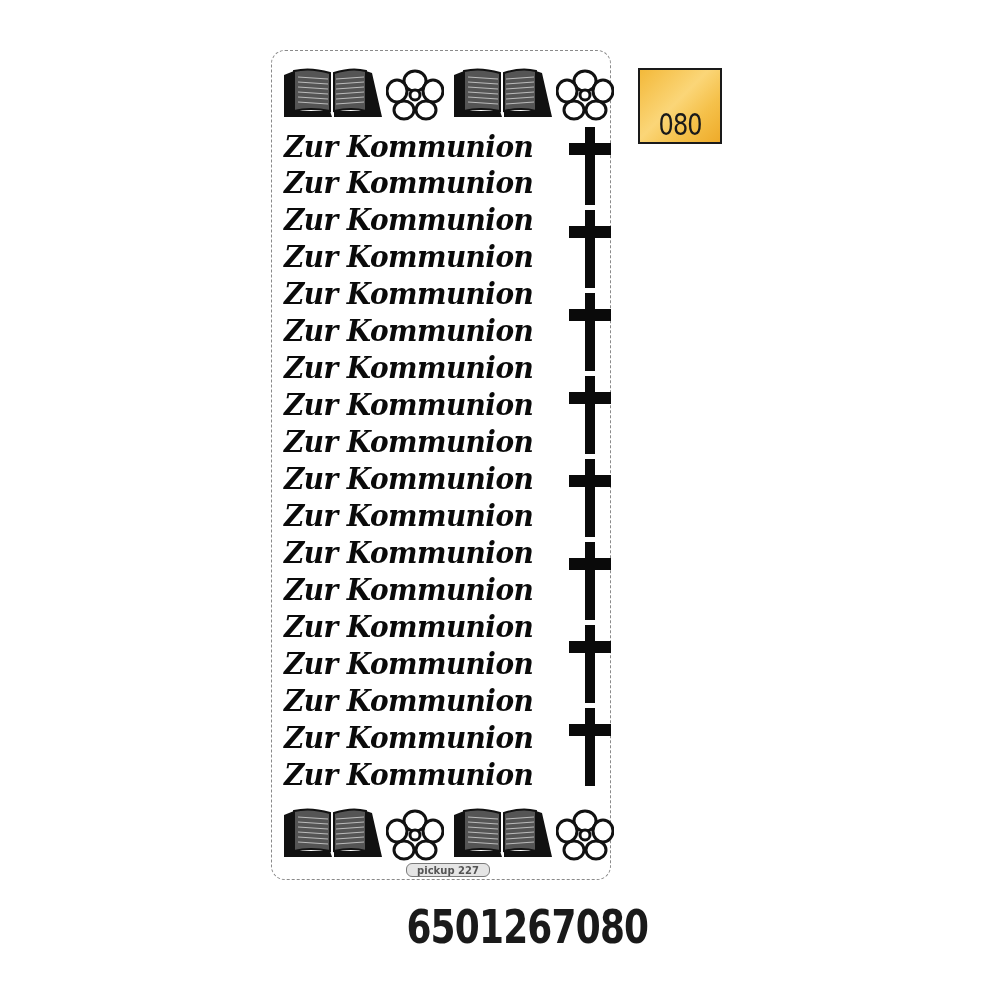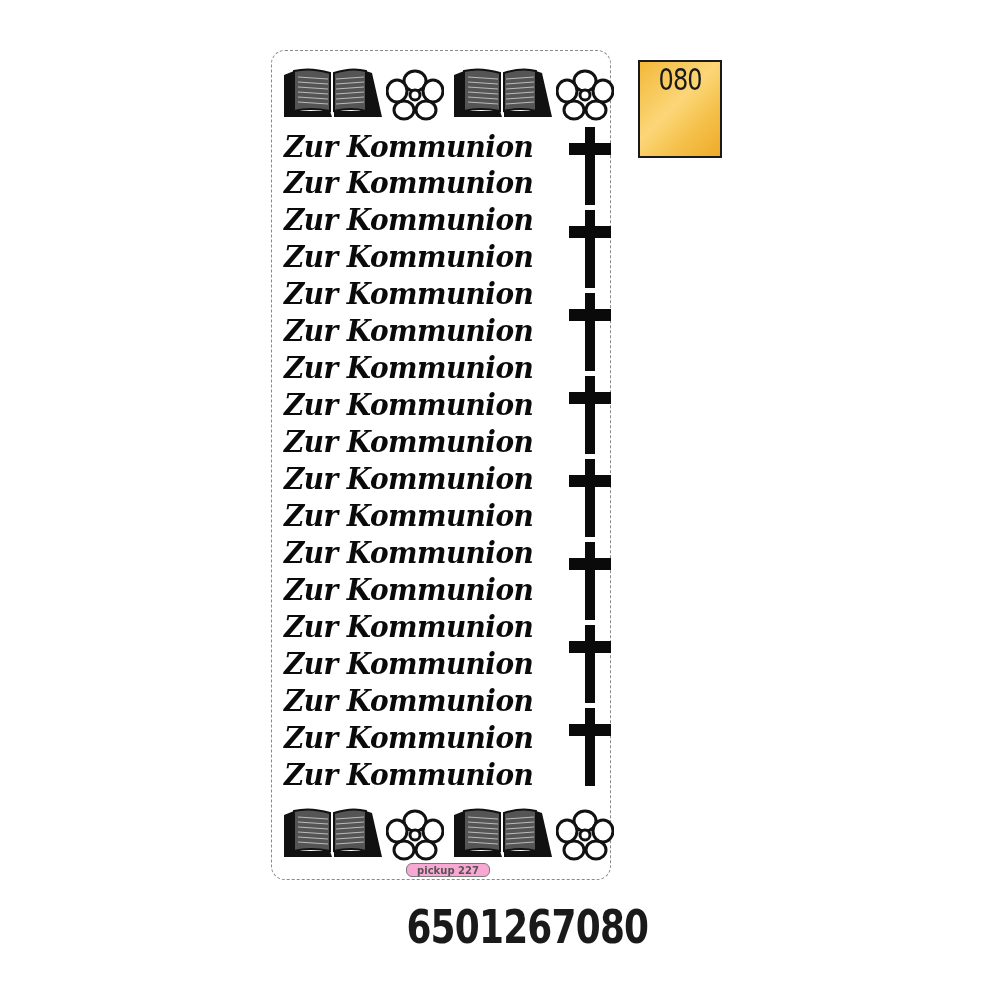--- a/index.html
+++ b/index.html
@@ -22,30 +22,30 @@
     font-family:"DejaVu Serif", serif; font-style:italic; font-weight:bold;
     font-size:30px; color:#0a0a0a; letter-spacing:-0.6px; white-space:nowrap;
     transform:scaleX(0.93); transform-origin:left center;
   }
 
   .crosses { position:absolute; left:293px; top:74px; width:50px; }
   .cross { position:absolute; left:0; width:50px; height:82px; }
 
   .brand {
     position:absolute; left:134px; top:812px; width:84px; height:14px;
-    border:1.5px solid #7a7a7a; border-radius:6px; background:#f9a8d4;
+    border:1.5px solid #7a7a7a; border-radius:6px; background:#e5e5e5;
     font-family:"DejaVu Sans", sans-serif; font-weight:bold; font-size:10px;
     line-height:14px; text-align:center; color:#555; box-sizing:border-box;
   }
 
   .color-swatch {
-    position:absolute; left:638px; top:60px; width:84px; height:98px;
+    position:absolute; left:638px; top:68px; width:84px; height:76px;
     border:2px solid #1a1a1a; box-sizing:border-box;
     background:linear-gradient(135deg, #f3b93a 0%, #fbd678 45%, #f5c14b 70%, #eeab2a 100%);
-    display:flex; align-items:flex-start; justify-content:center;
+    display:flex; align-items:flex-end; justify-content:center;
   }
   .color-swatch span {
     font-family:"DejaVu Sans", sans-serif; font-size:30px; color:#1a1a1a;
     transform:scaleX(0.8); letter-spacing:-1px;
   }
 
   .article-number {
     position:absolute; left:380px; top:900px; width:240px; text-align:center;
     font-family:"DejaVu Sans", sans-serif; font-weight:bold; font-size:46px;
     color:#1a1a1a; letter-spacing:-1px; transform:scaleX(0.78); transform-origin:center;

